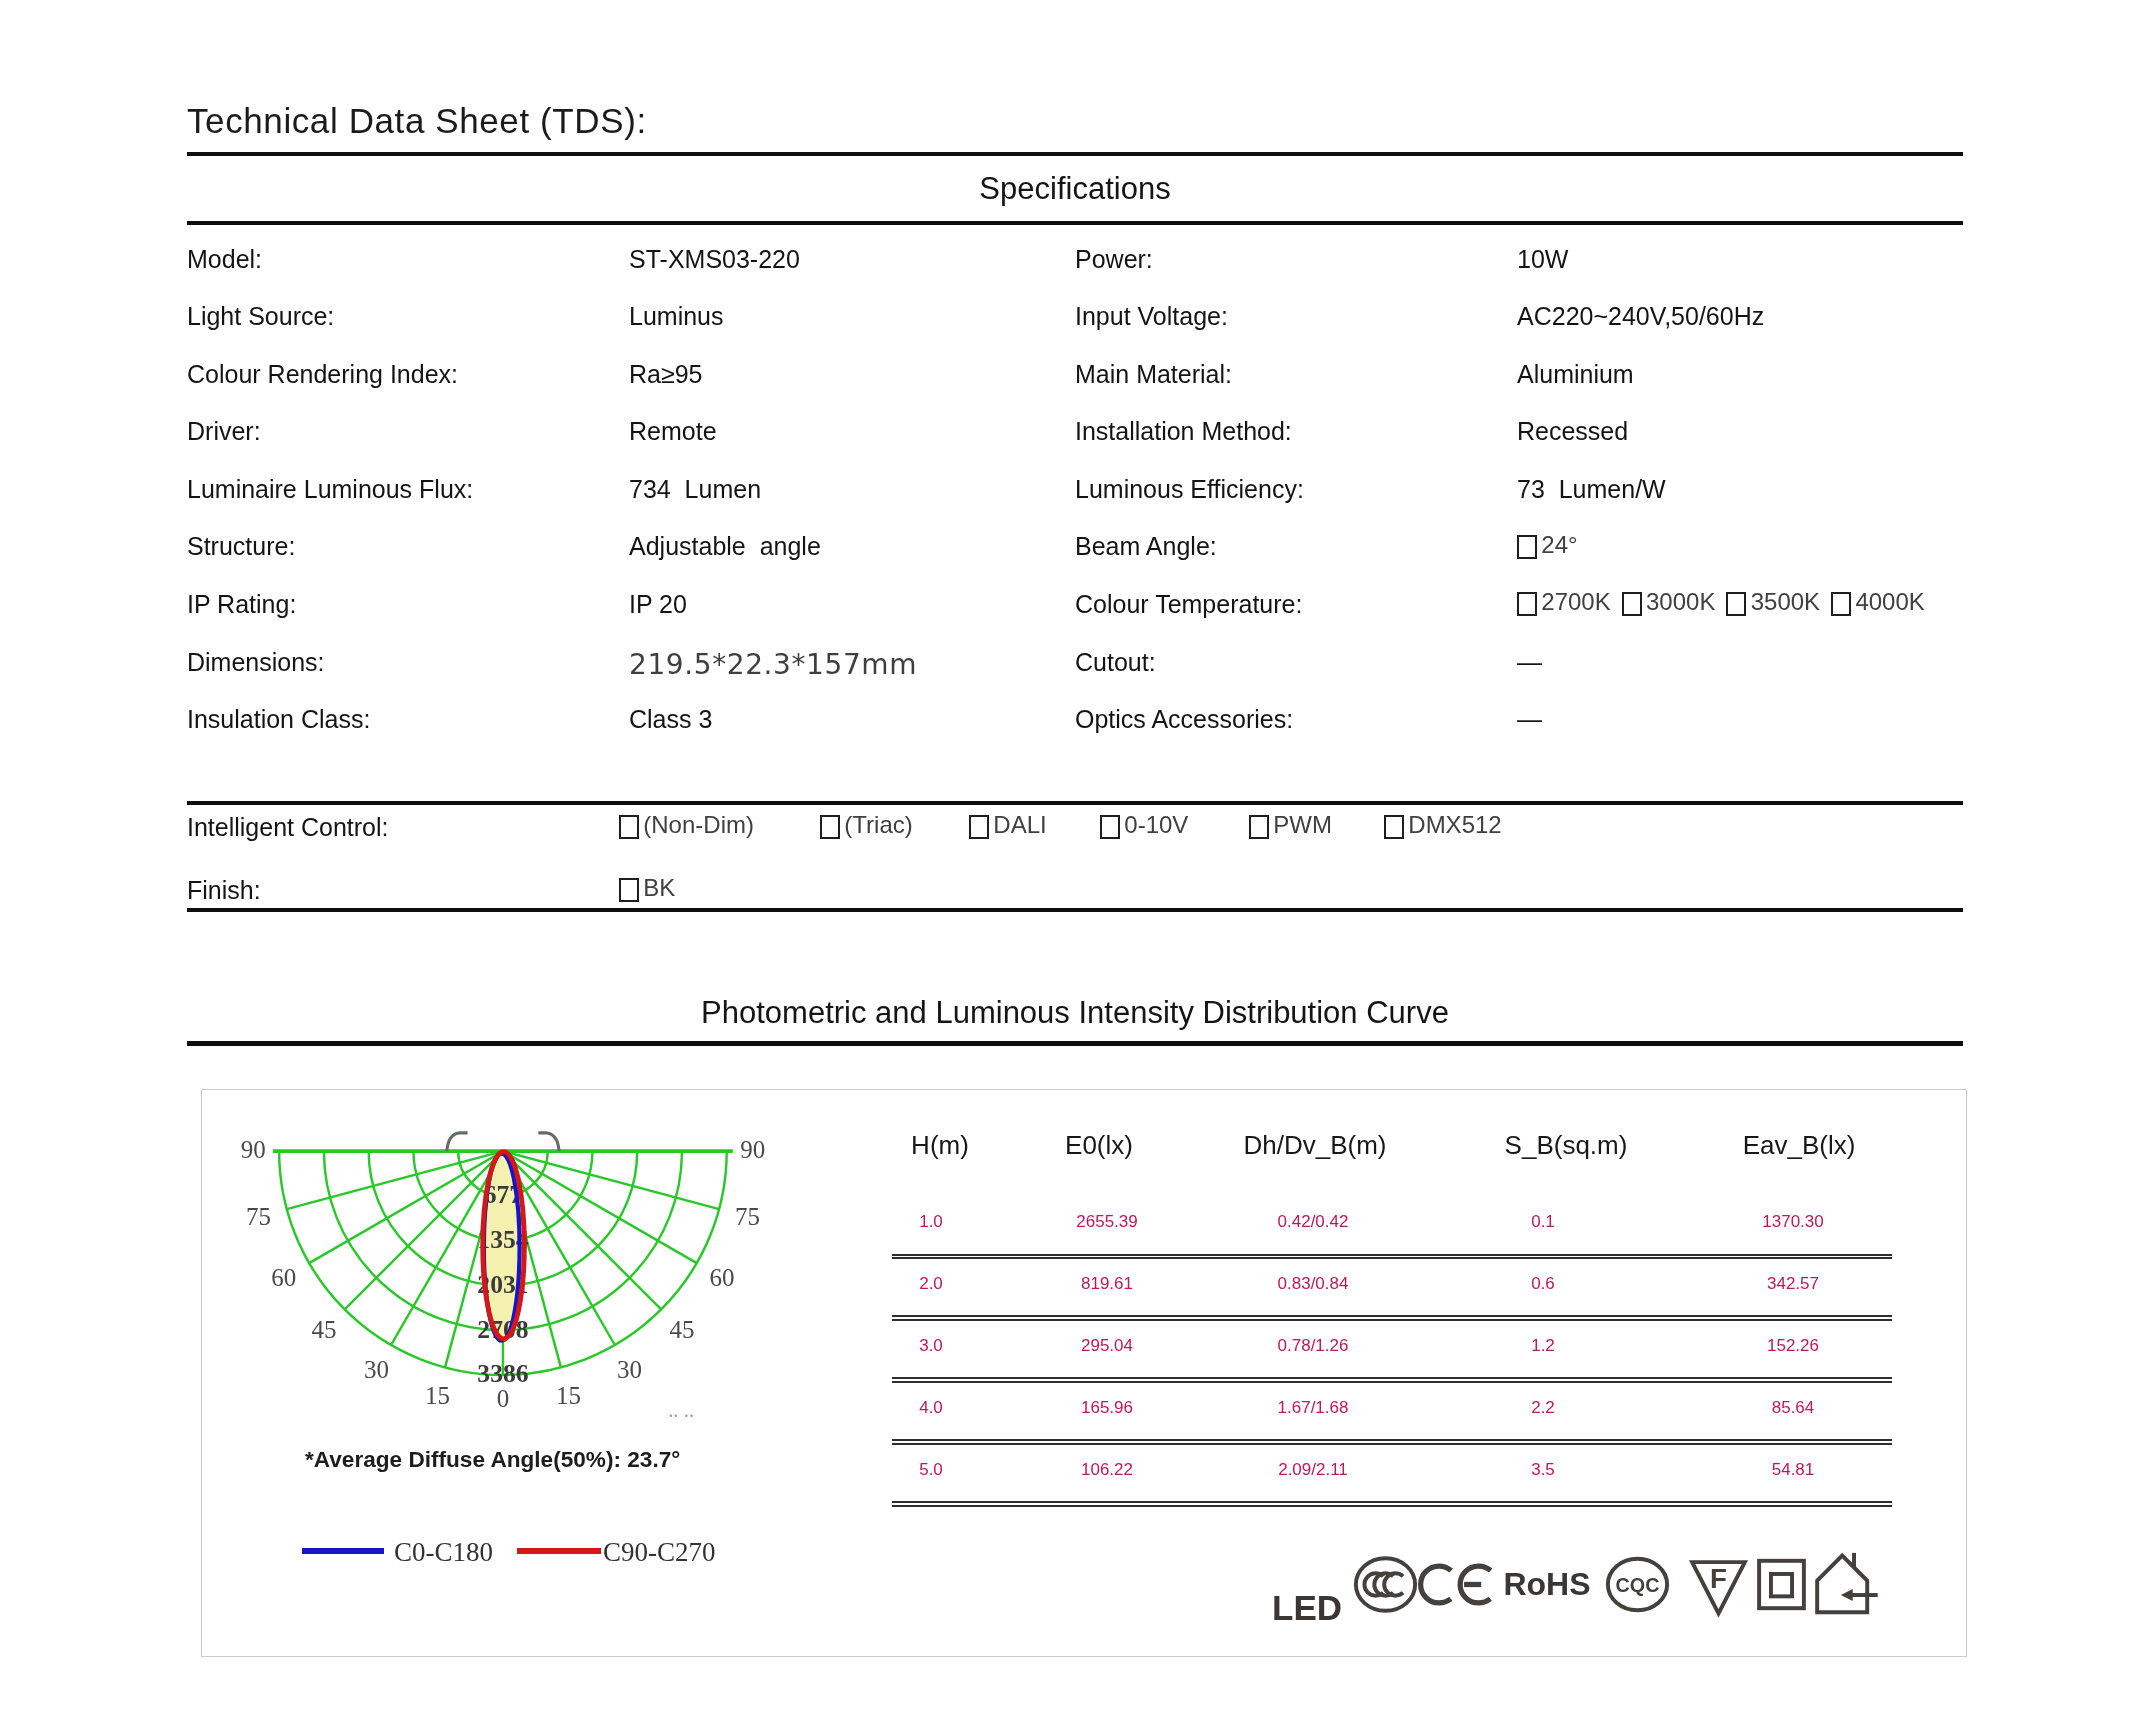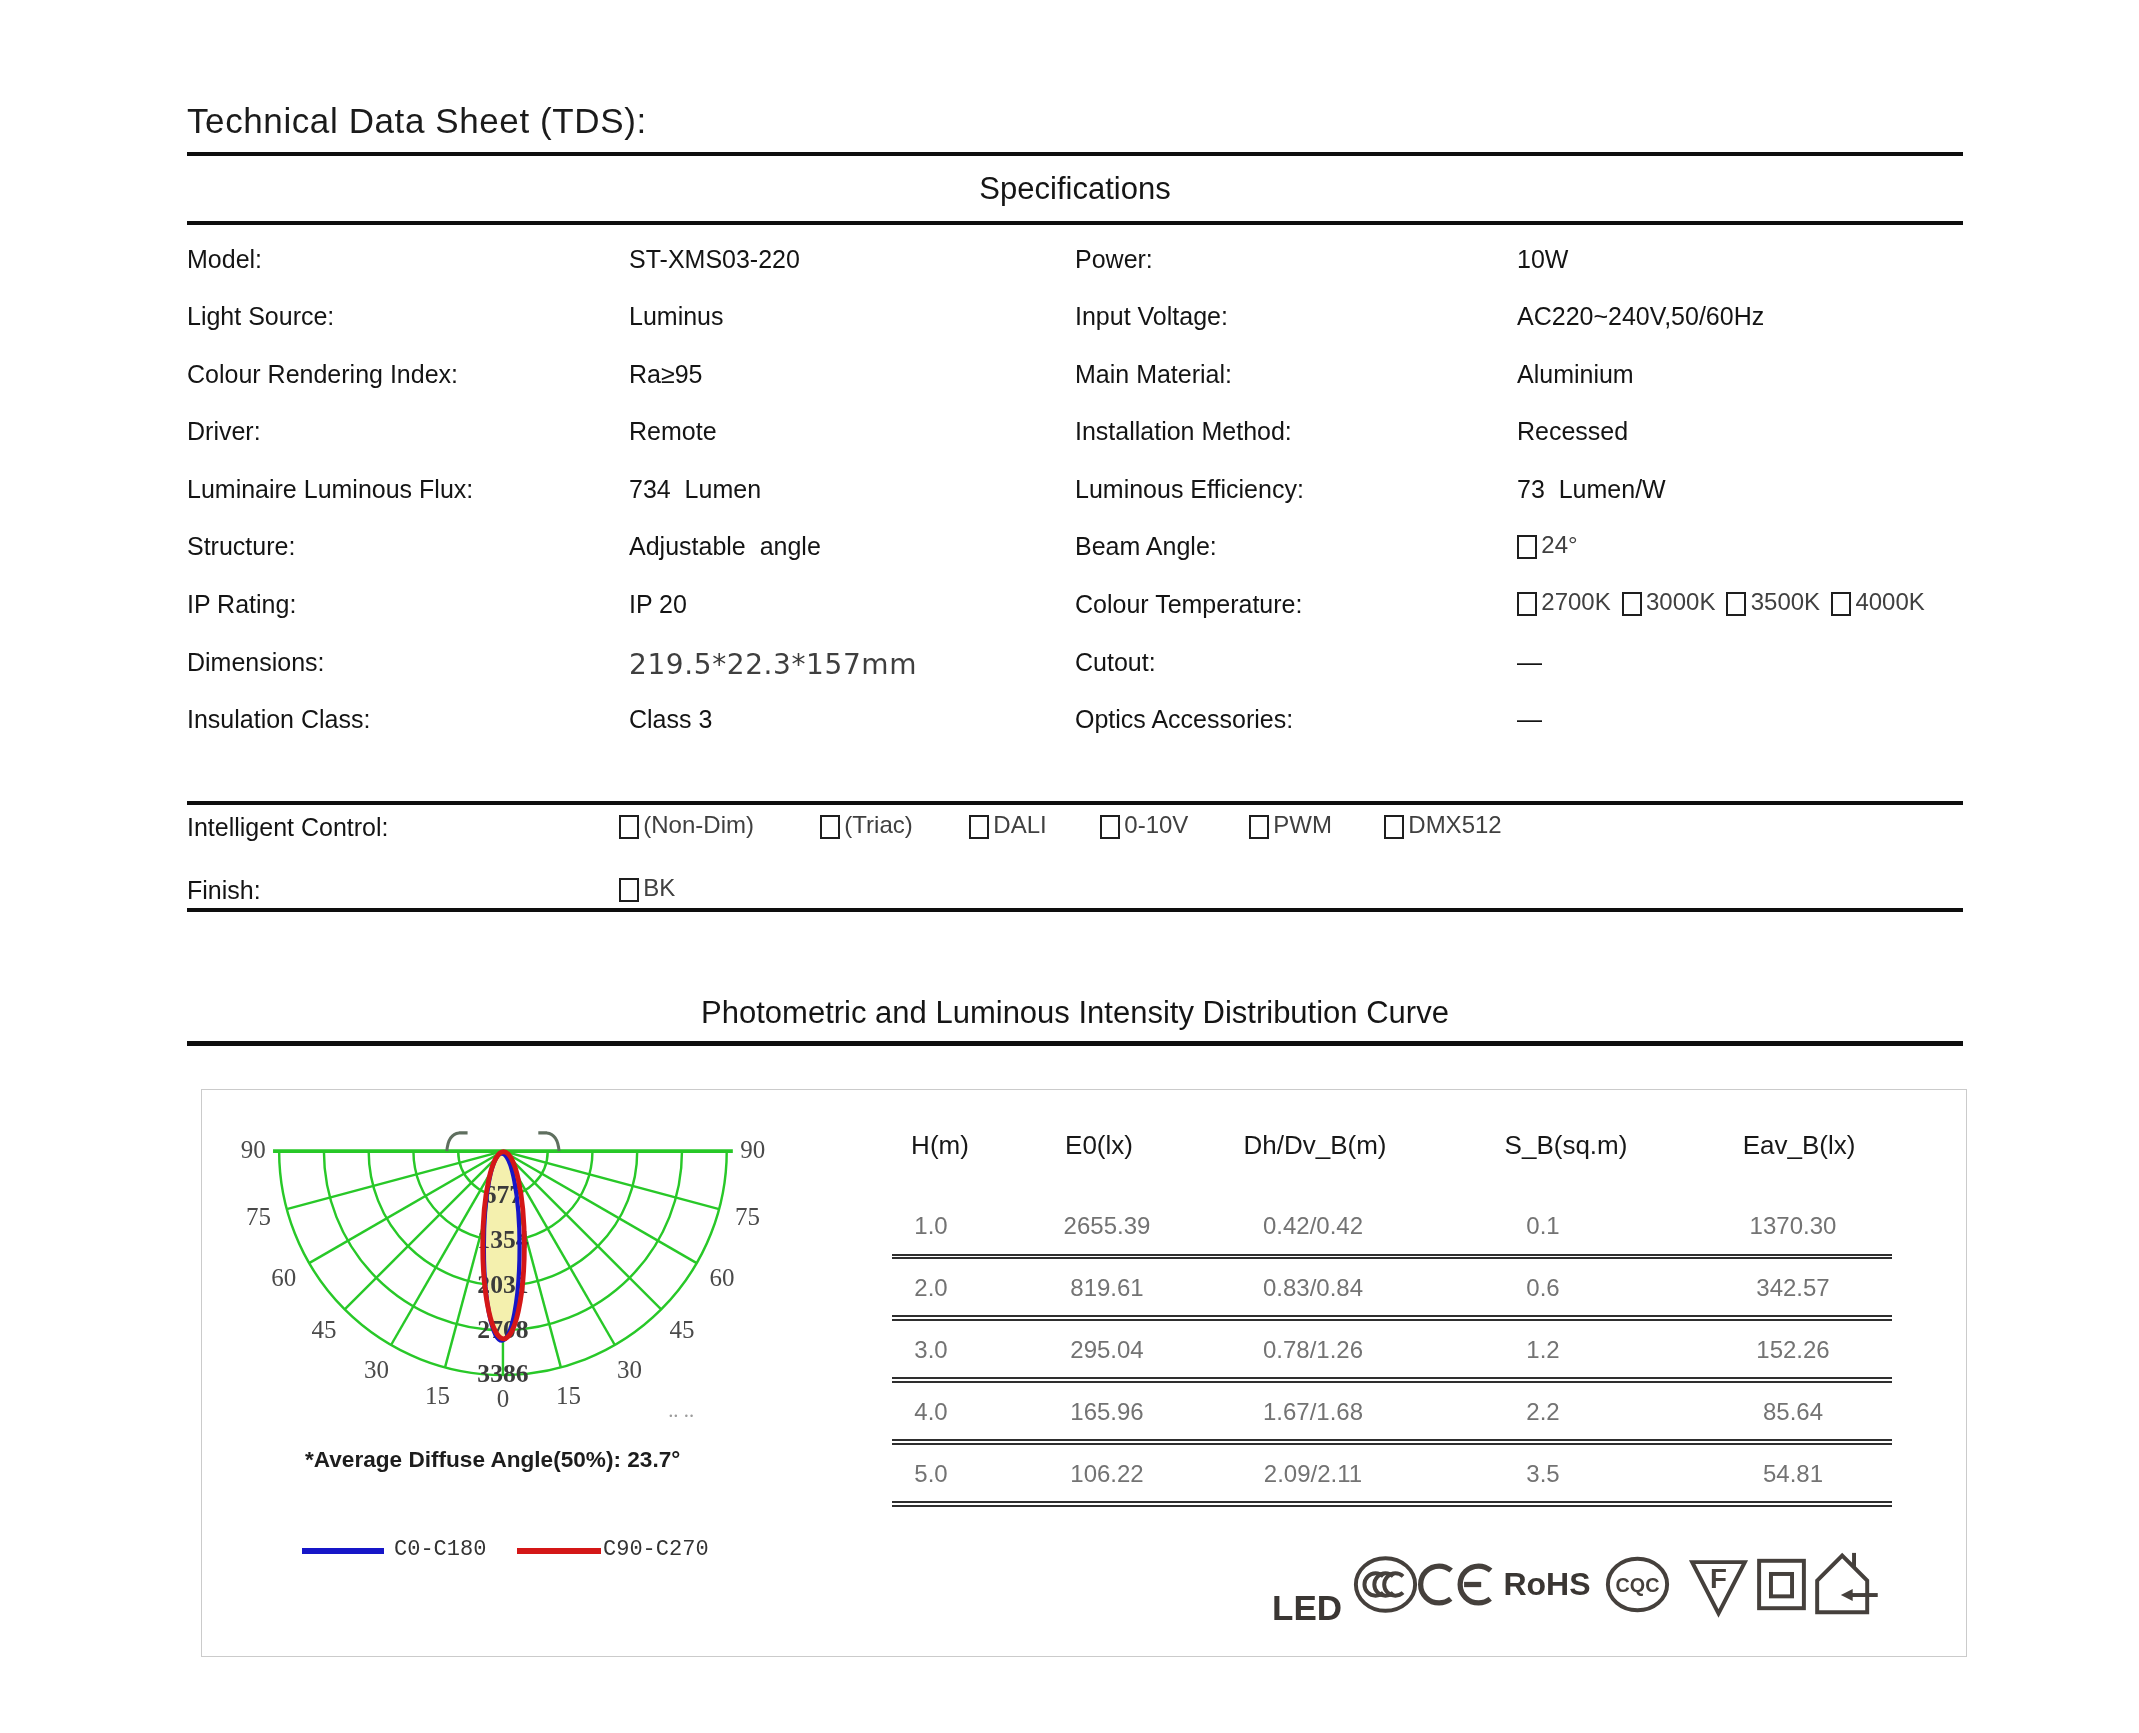--- a/index.html
+++ b/index.html
@@ -17,22 +17,22 @@
   .spec-head{top:171px;}
   .photo-head{top:995px;}
   .spec-label,.spec-value{position:absolute;font-size:25px;color:#141414;white-space:pre;}
   .spec-value.dim{font-size:28px;color:#3f3f3f;font-family:"DejaVu Sans",sans-serif;letter-spacing:0.6px;}
   .cbgroup{position:absolute;display:flex;align-items:center;gap:11px;}
   .cbitem{display:flex;align-items:flex-end;white-space:pre;font-size:24px;color:#404040;}
   .cbox{display:inline-block;width:16px;height:20px;border:2.1px solid #1e1e1e;background:#fff;margin-right:4.3px;flex:0 0 auto;}
   .panel{position:absolute;left:201px;top:1089px;width:1764px;height:566px;border:1.8px solid #cbcbcb;}
   .caption{position:absolute;left:305px;top:1447px;font-size:22.6px;font-weight:700;color:#1d1d1d;}
   .legend-seg{position:absolute;top:1548px;height:5.5px;}
-  .legend-label{position:absolute;top:1537px;font-family:Liberation Mono, monospace;font-size:22px;color:#333;}
-  .tbl-cell{position:absolute;transform:translateX(-50%);font-size:24px;color:#737373;white-space:pre;}
+  .legend-label{position:absolute;top:1537px;font-family:Liberation Serif, serif;font-size:27px;color:#333;}
+  .tbl-cell{position:absolute;transform:translateX(-50%);font-size:17px;color:#be185d;white-space:pre;}
   .tbl-head{font-size:26px;color:#181818;}
   .tbl-sep{position:absolute;height:1.8px;background:#2e2e2e;}
   .cert-text{position:absolute;transform:translate(-50%,-50%);font-weight:700;color:#3a3633;white-space:pre;}
 </style>
 </head>
 <body>
 
 <div class="page">
   <div class="abs title"><span>Technical Data Sheet (TDS):</span></div>
   <div class="rule r1"></div>

